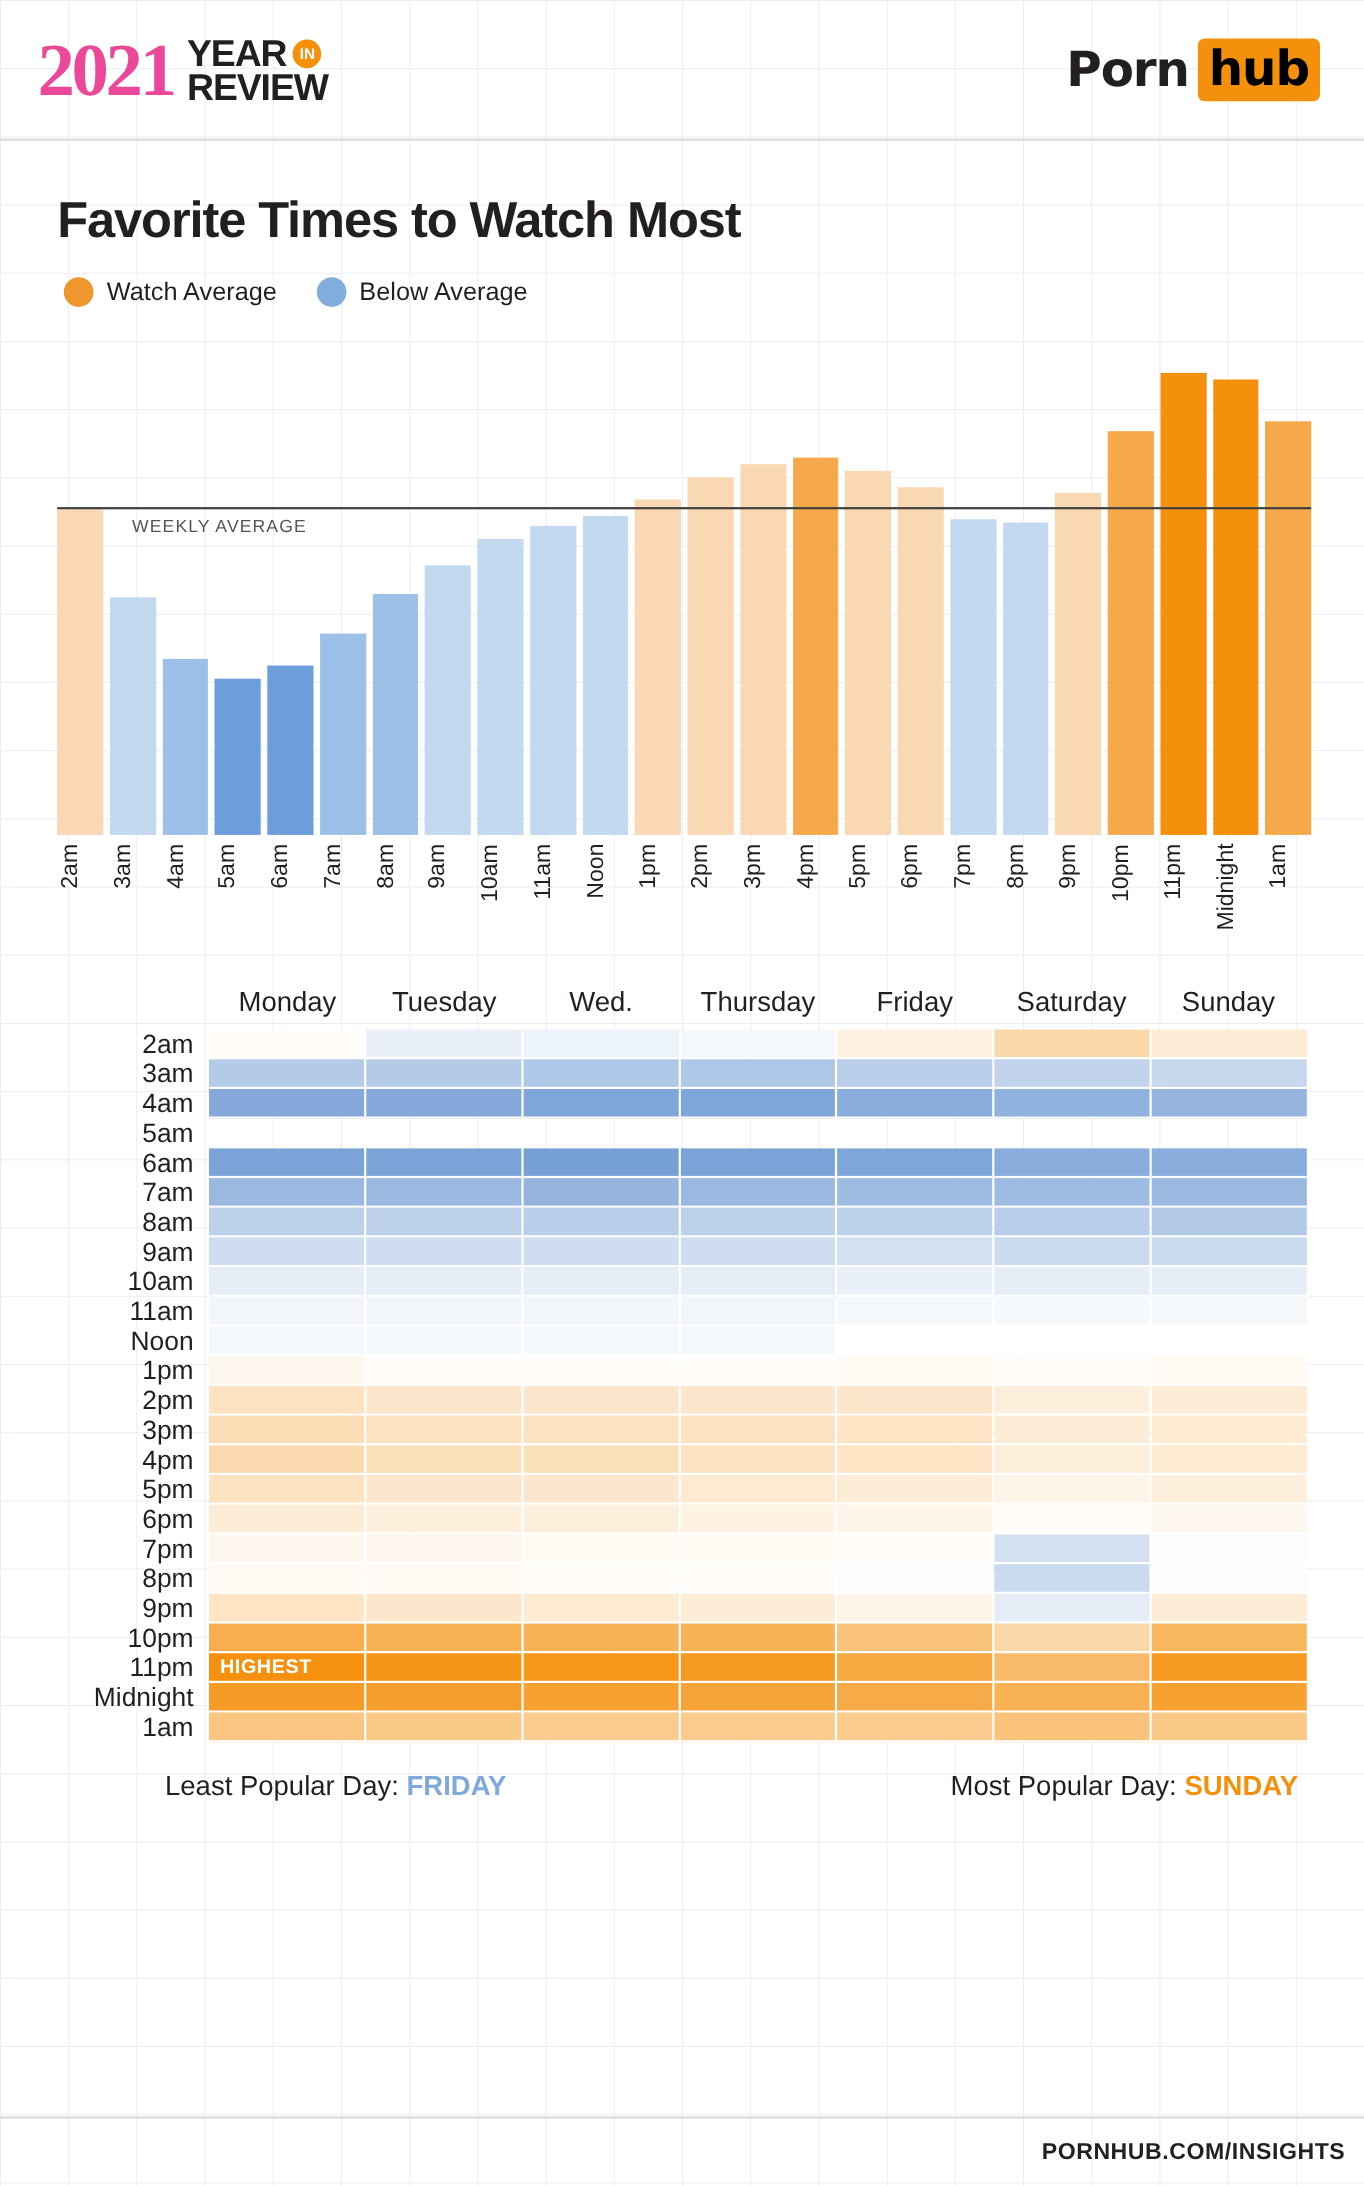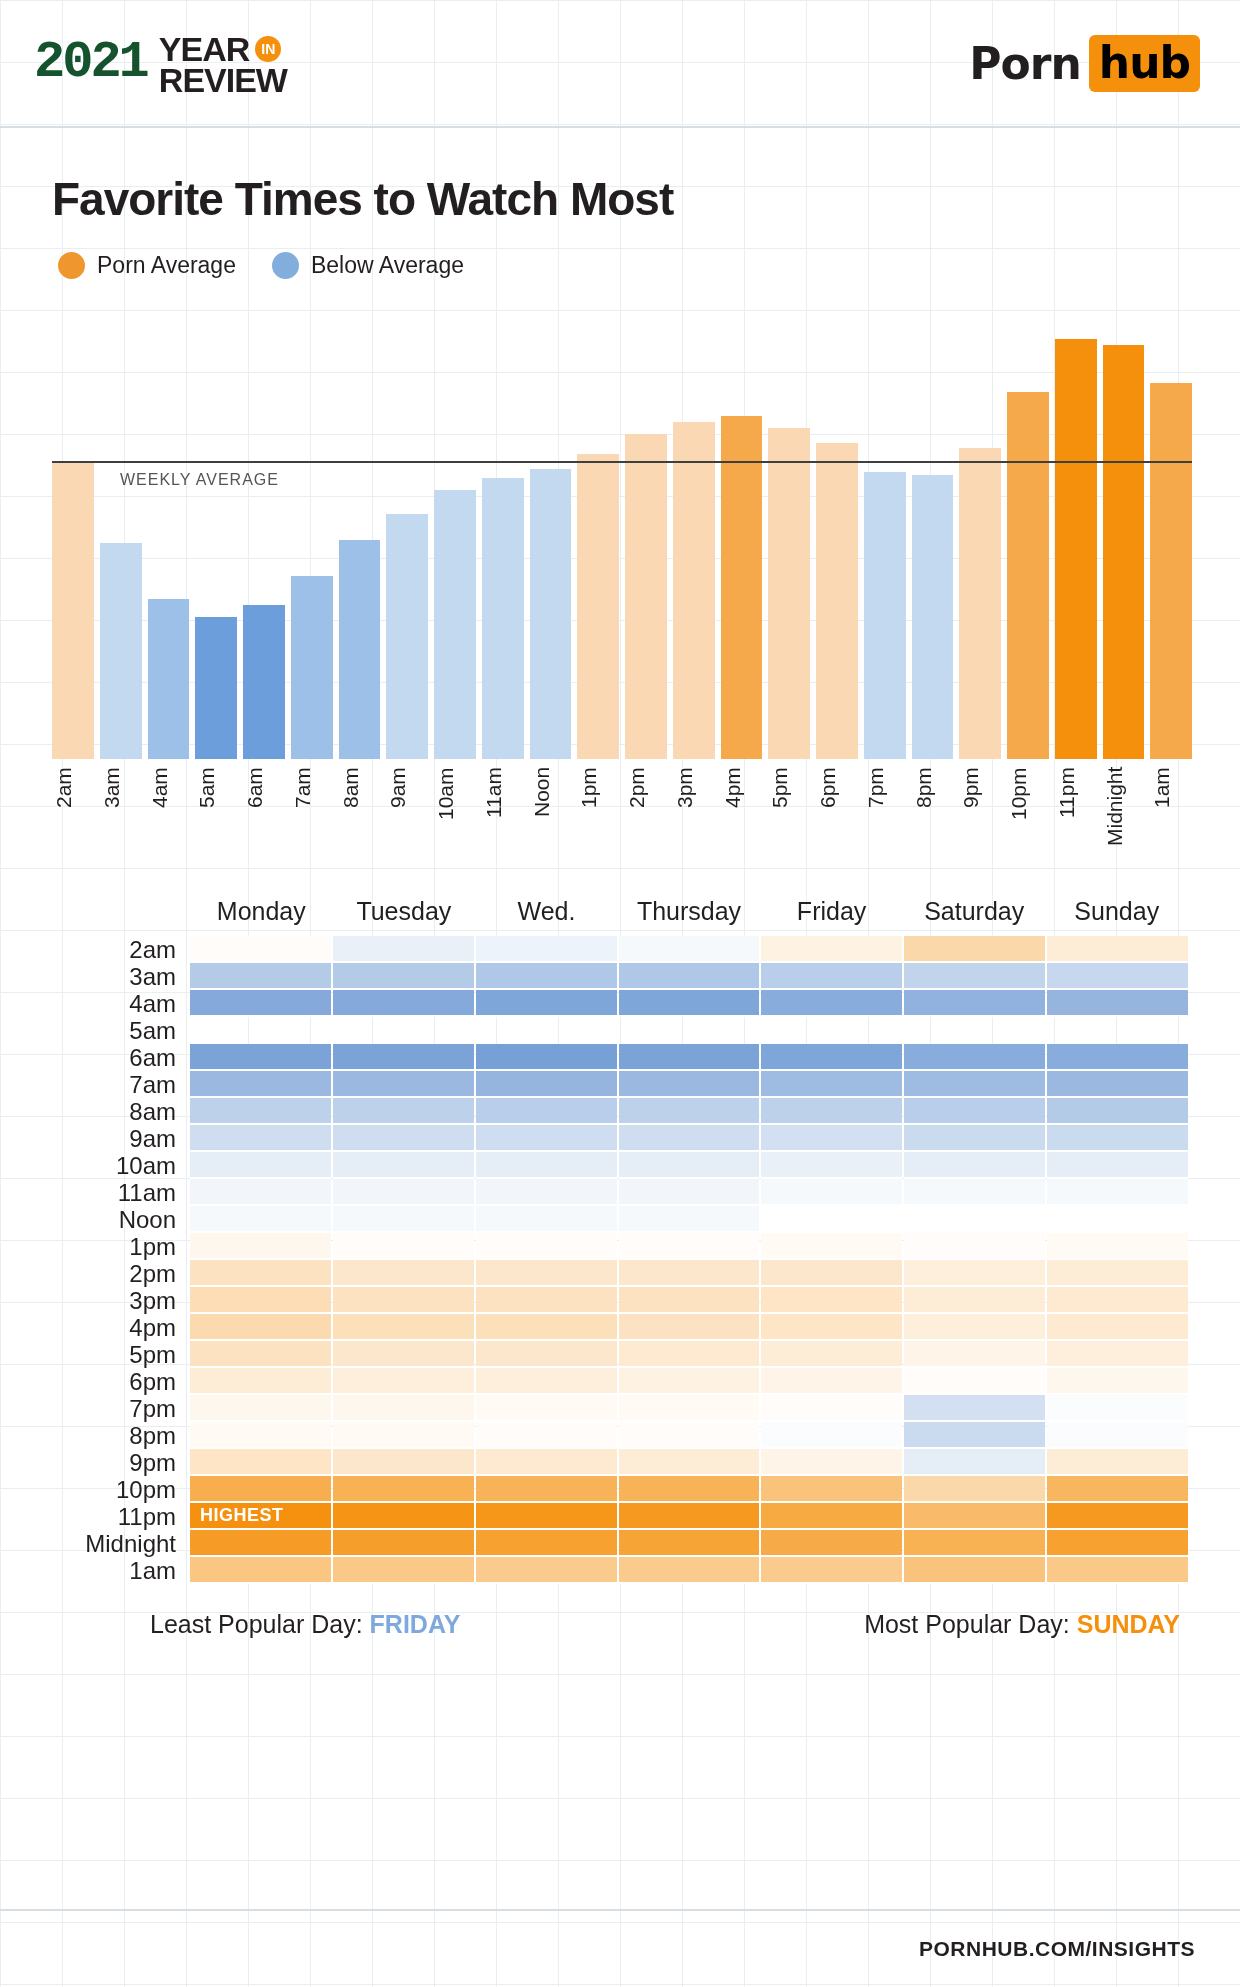--- a/index.html
+++ b/index.html
@@ -30,26 +30,26 @@
     height: 128px;
     border-bottom: 2px solid #d8dde2;
     display: flex;
     align-items: center;
     justify-content: space-between;
     padding: 0 40px 0 34px;
     background: transparent;
   }
   .logo-left { display: flex; align-items: center; gap: 12px; }
   .year {
-    font-size: 52px;
+    font-size: 68px;
     font-weight: bold;
-    color: #14532d;
+    color: #ec4899;
     letter-spacing: -3px;
     line-height: 1;
-    font-family: Liberation Mono, monospace;
+    font-family: Liberation Serif, serif;
   }
   .yir {
     display: flex;
     flex-direction: column;
     line-height: 0.92;
     font-weight: bold;
     font-size: 34px;
     letter-spacing: -1px;
     color: #231f20;
     padding-top: 4px;
@@ -195,26 +195,26 @@
     justify-content: space-between;
     padding: 26px 60px 0 150px;
     font-size: 25px;
   }
   .least-val { color: #7fa9dd; font-weight: bold; }
   .most-val { color: #f5900c; font-weight: bold; }
 
   .footer {
     position: absolute;
     bottom: 0; left: 0; right: 0;
-    height: 78px;
+    height: 63px;
     border-top: 2px solid #d8dde2;
     display: flex;
     align-items: center;
     justify-content: flex-end;
-    padding-right: 45px;
+    padding-right: 17px;
     font-size: 21px;
     font-weight: bold;
     letter-spacing: 0.5px;
   }
 </style>
 </head>
 <body>
 
 <div class="grid-bg"></div>
 
@@ -235,21 +235,21 @@
       <span class="porn">Porn</span>
       <span class="hub">hub</span>
     </div>
   </div>
 
   <div class="title">Favorite Times to Watch Most</div>
 
   <div class="legend">
     <div class="legend-item">
       <span class="dot" id="legend-dot-0" style="background: rgb(240, 150, 47);"></span>
-      <span>Porn Average</span>
+      <span>Watch Average</span>
     </div>
     <div class="legend-item">
       <span class="dot" id="legend-dot-1" style="background: rgb(130, 174, 222);"></span>
       <span>Below Average</span>
     </div>
   </div>
 
   <div class="barchart">
     <div class="bars" id="bars">
         <div class="bar-col">

